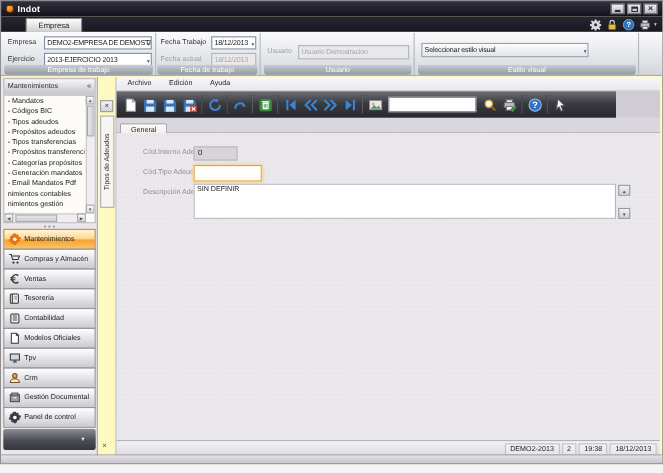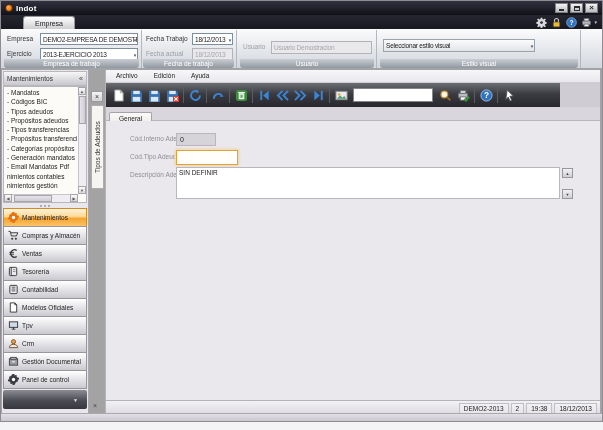--- a/index.html
+++ b/index.html
@@ -1,18 +1,18 @@
 <!DOCTYPE html>
 <html><head>
 <meta charset="utf-8">
 <style>
   * { margin:0; padding:0; box-sizing:border-box; font-family:"Liberation Sans", sans-serif; }
   html,body { width:603px; height:430px; background:#f4f4f6; overflow:hidden; }
   #window { position:absolute; left:0; top:0; width:603px; height:422px;
-            border:1px solid #8e8c92; background:#a3a3a3; }
+            border:1px solid #8e8c92; background:#fef9c3; }
 
   
   .titlebar { height:14px; background:linear-gradient(#32323e,#11111a);
               display:flex; align-items:center; padding:0 4px; }
   .logo { width:8px; height:8px; border-radius:50%; background:radial-gradient(circle at 35% 35%, #ffb25e, #ef7a12 60%, #b04f05);
           border:1px solid #5a2c00; margin-right:3px; }
   .title { color:#fff; font-size:8px; font-weight:bold; letter-spacing:.2px; }
   .tb-spacer { flex:1; }
   .winbtn { width:13px; height:10px; margin-left:2px; border:1px solid #7e7e84;
             background:linear-gradient(#f4f4f4,#b9b9bf); display:flex; align-items:center; justify-content:center; }

